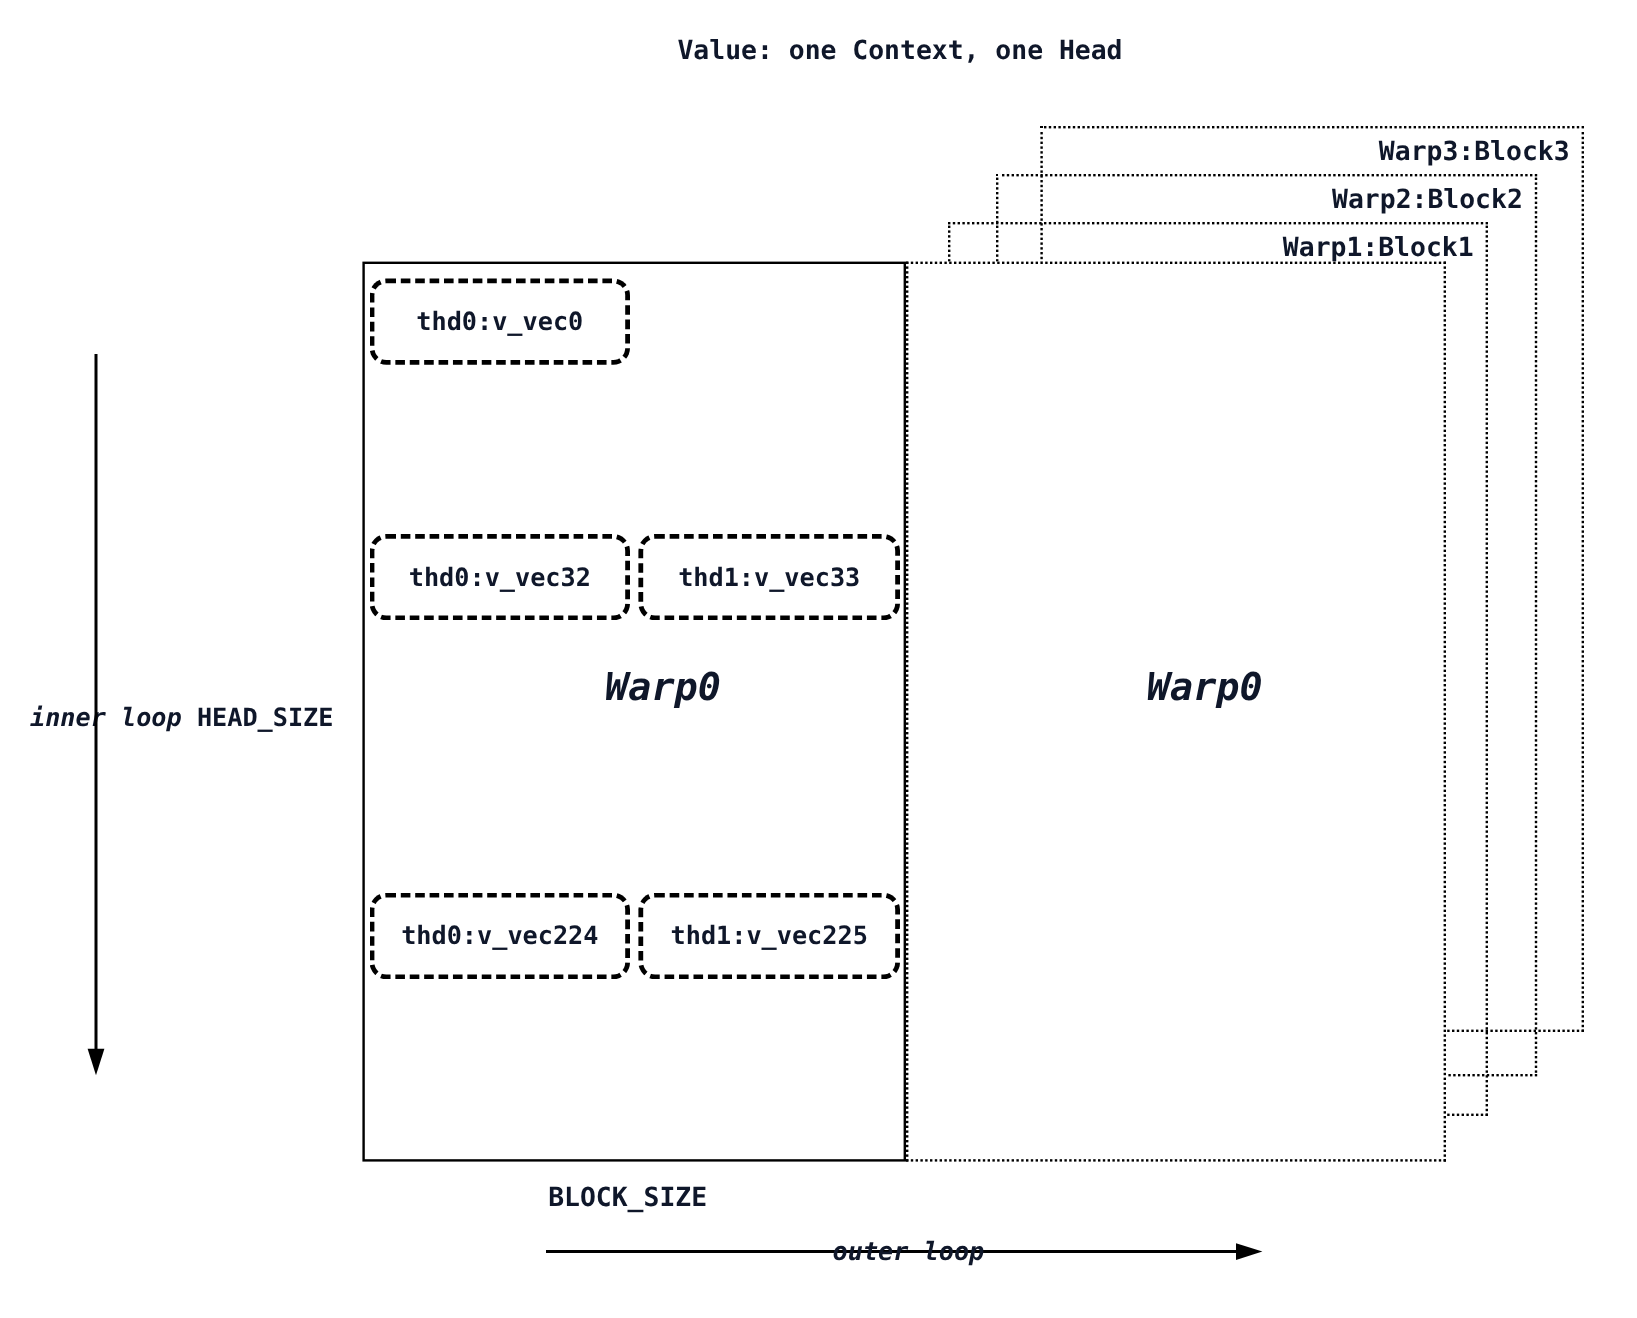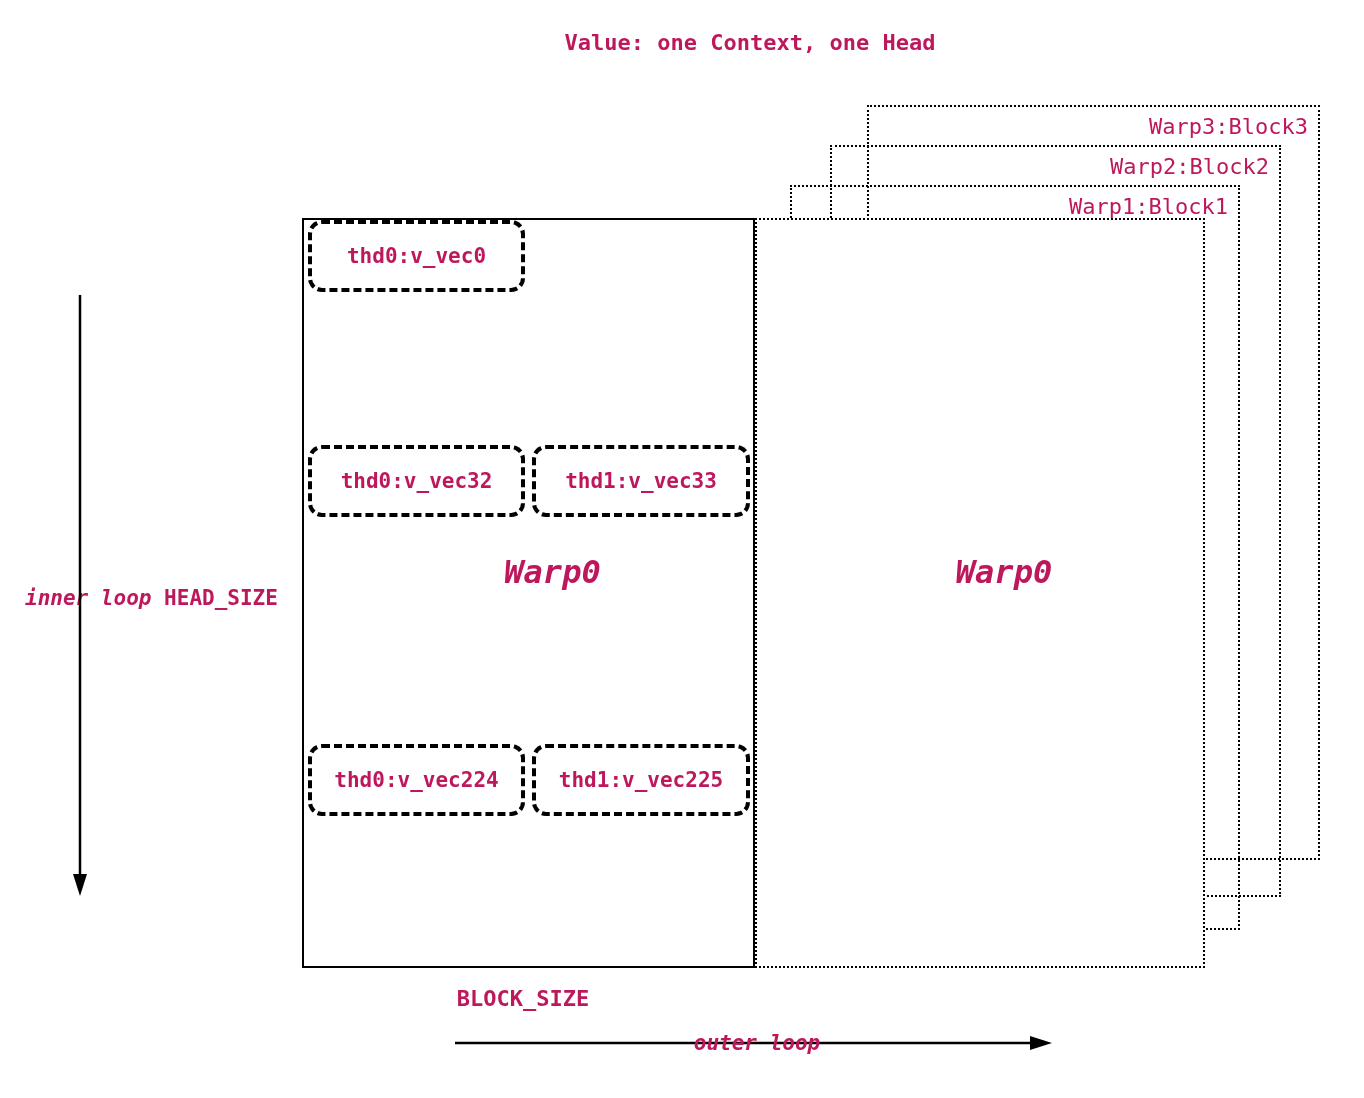--- a/index.html
+++ b/index.html
@@ -1,32 +1,32 @@
 <!DOCTYPE html>
 <html><head>
 <meta charset="utf-8">
 <style>
   html, body { margin: 0; padding: 0; background: #ffffff; }
   .canvas {
     position: relative; width: 1364px; height: 1098px;
-    background: #ffffff; color: #be185d;
+    background: #ffffff; color: #0f172a;
     font-family: "DejaVu Sans Mono", "Liberation Mono", monospace;
     overflow: hidden;
   }
   .title {
     position: absolute; top: 30px; left: 750px; transform: translateX(-50%);
     font-size: 22px; font-weight: bold; white-space: nowrap;
   }
   .backbox {
     position: absolute; border: 2px dotted #000; box-sizing: border-box;
     background: transparent;
   }
   .backbox-label {
     position: absolute; top: 7px; right: 10px;
-    font-size: 22px; font-weight: normal; white-space: nowrap;
+    font-size: 22px; font-weight: bold; white-space: nowrap;
   }
   .frontbox { position: absolute; box-sizing: border-box; background: #ffffff; }
   .block4 { left: 755px; top: 218px; width: 450px; height: 750px; border: 2px dotted #000; z-index: 4; }
   .block0 { left: 302px; top: 218px; width: 453px; height: 750px; border: 2px solid #000; z-index: 5; }
   .warp-label {
     position: absolute; top: 330px; left: 0; width: 100%; text-align: center;
     font-size: 32px; font-weight: bold; font-style: italic; line-height: 44px; padding-left: 24px;
   }
   .thread-row { position: absolute; left: 0; width: 100%; height: 72px; }
   .thread-cell {
@@ -72,21 +72,21 @@
     <div class="backbox-label">Warp1:Block1</div>
   </div>
 
   <div class="frontbox block4">
     <div class="warp-label">
       <div>Warp0</div>
     </div>
   </div>
 
   <div class="frontbox block0">
-    <div class="thread-row" style="top:0;">
+    <div class="thread-row" style="top:12px;">
       <div class="thread-cell cell-left">thd0:v_vec0</div>
     </div>
     <div class="thread-row" style="top:225px;">
       <div class="thread-cell cell-left">thd0:v_vec32</div>
       <div class="thread-cell cell-right">thd1:v_vec33</div>
     </div>
     <div class="thread-row" style="top:524px;">
       <div class="thread-cell cell-left">thd0:v_vec224</div>
       <div class="thread-cell cell-right">thd1:v_vec225</div>
     </div>

